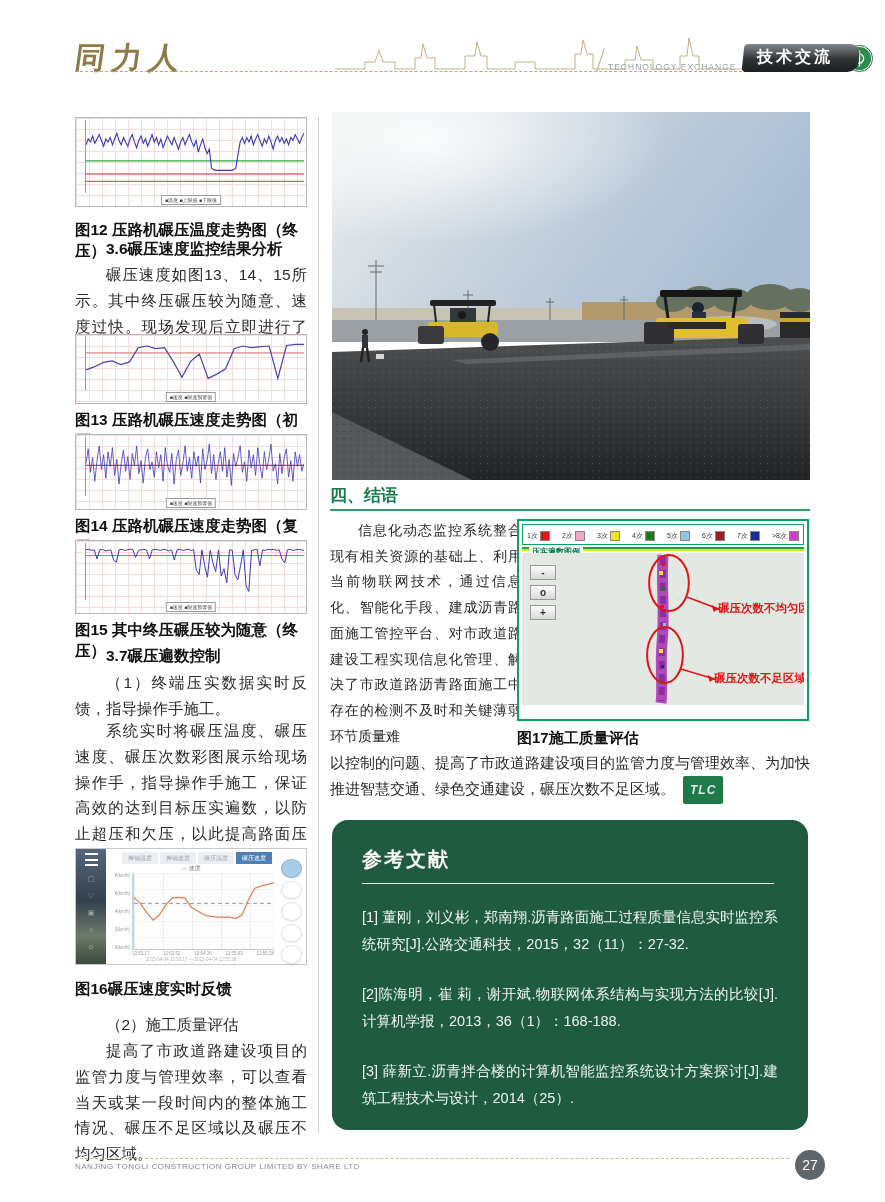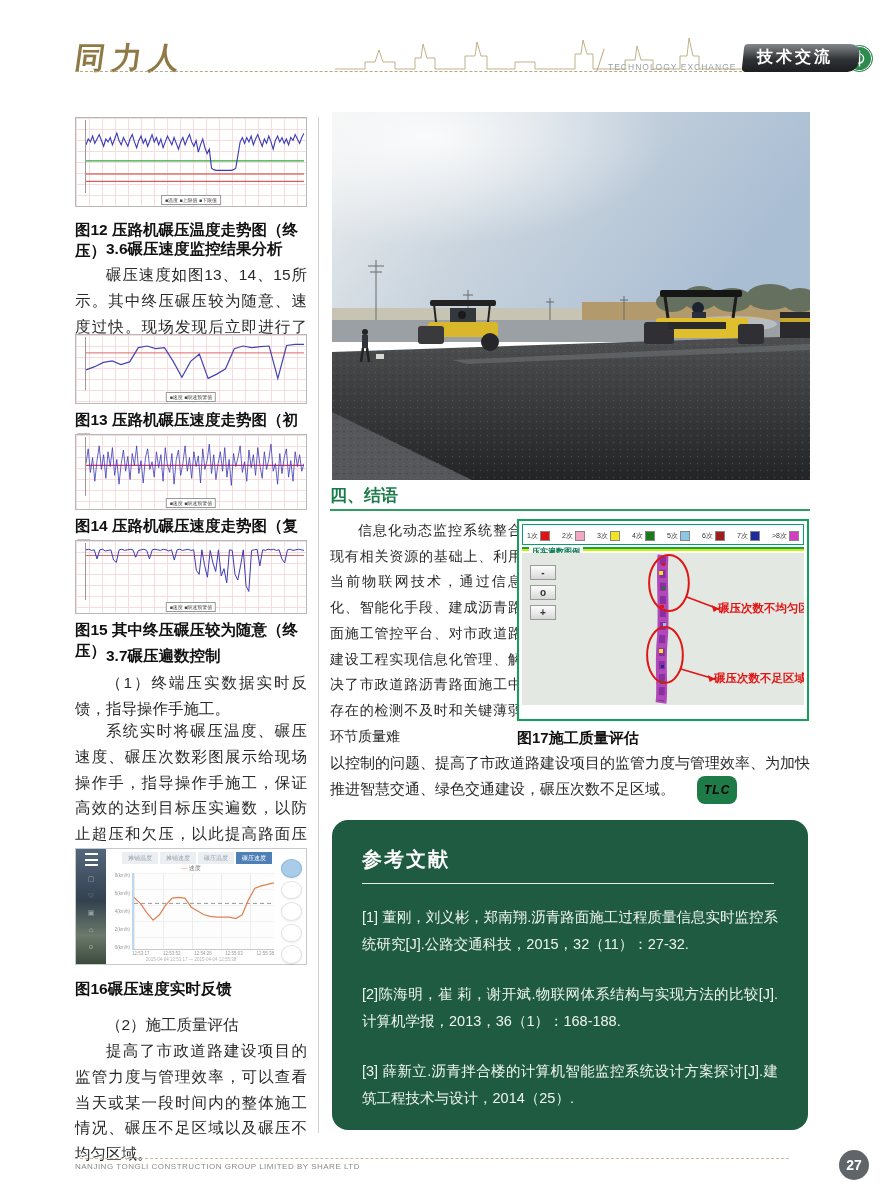--- a/index.html
+++ b/index.html
@@ -65,22 +65,22 @@
   .f16-circle.active{background:#a9cde8;border-color:#8ab6d8;}
 
   
   .photo{left:332px;top:112px;width:478px;height:368px;}
   .concl-head{left:330px;top:484px;font-weight:700;font-size:17px;color:#1b7a4b;}
   .concl-rule{left:330px;top:509px;width:480px;border-top:2px solid #2f9e63;}
   .concl-narrow{left:330px;top:518px;width:192px;font-size:14px;line-height:25.7px;
         text-align:justify;text-indent:2em;color:#2a2a2a;}
   .concl-wide{left:330px;top:750px;width:480px;font-size:15px;line-height:26px;
         text-align:justify;color:#2a2a2a;}
-  .tlc{display:inline-block;margin-left:22px;background:#1e7a46;color:#000000;font-weight:700;
-        font-style:italic;font-size:12px;padding:1px 7px;border-radius:8px;letter-spacing:1px;}
+  .tlc{display:inline-block;margin-left:8px;background:#1e7a46;color:#e5e5e5;font-weight:700;
+        font-style:italic;font-size:12px;padding:1px 7px;border-radius:2px;letter-spacing:1px;}
 
   
   .fig17{left:517px;top:519px;width:292px;height:202px;border:2px solid #12a05a;background:#fff;
         box-sizing:border-box;padding:3px;}
   .f17-fieldset{border:1px solid #0aa06a;position:relative;padding:6px 4px 3px 4px;}
   .f17-title{position:absolute;top:-6px;left:6px;background:#fff;font-size:8px;font-weight:700;
         color:#0a7a50;padding:0 3px;line-height:10px;margin-top:28px;}
   .f17-legendrow{display:flex;justify-content:space-between;align-items:center;}
   .f17-item{display:flex;align-items:center;gap:2px;font-size:7px;color:#333;}
   .f17-item i{display:inline-block;width:8px;height:8px;border:1px solid #888;}
@@ -95,22 +95,22 @@
   
   .refs{left:332px;top:820px;width:476px;height:310px;background:#1e5b40;border-radius:16px;
         box-sizing:border-box;padding:26px 30px 0 30px;color:#fff;}
   .refs-title{font-size:20px;font-weight:700;letter-spacing:2px;padding-bottom:10px;
         border-bottom:1px solid #e8efe9;margin-bottom:20px;width:99%;}
   .ref-item{font-size:14.5px;line-height:27px;text-align:justify;margin-bottom:23px;color:#eef4ef;}
 
   
   .ft-rule{left:75px;top:1158px;width:714px;border-top:1px dashed #c9b9a0;}
   .ft-company{left:75px;top:1162px;font-size:8px;color:#8a8a85;letter-spacing:.5px;}
-  .ft-page{left:839px;top:1150px;width:30px;height:30px;border-radius:50%;background:#60656a;
-        color:#fff;font-size:14px;font-weight:700;text-align:center;line-height:30px;}
+  .ft-page{left:795px;top:1150px;width:30px;height:30px;border-radius:50%;background:#60656a;
+        color:#fff;font-size:14px;font-weight:400;text-align:center;line-height:30px;}
 </style>
 </head>
 <body>
 
 <div class="page">
 
   <div class="abs logo">同力人</div>
   <div class="abs hdr-rule"></div>
   <svg class="abs skyline" width="420" height="34" viewBox="0 0 420 34">
     <polyline points="0,33 30,33 30,26 40,26 44,14 48,26 60,26 60,33 80,33 80,22 86,22 88,8 92,22 100,22 100,33 130,33 130,20 140,20 142,6 146,20 152,20 152,33 180,33 180,26 200,26 200,33 240,33 240,18 246,18 248,4 252,18 258,18 258,33 290,33 290,24 300,24 302,10 306,24 318,24 318,33 345,33 345,20 352,20 354,2 358,20 364,20 364,33 420,33" fill="none" stroke="#b9a87c" stroke-width="0.9"></polyline>

